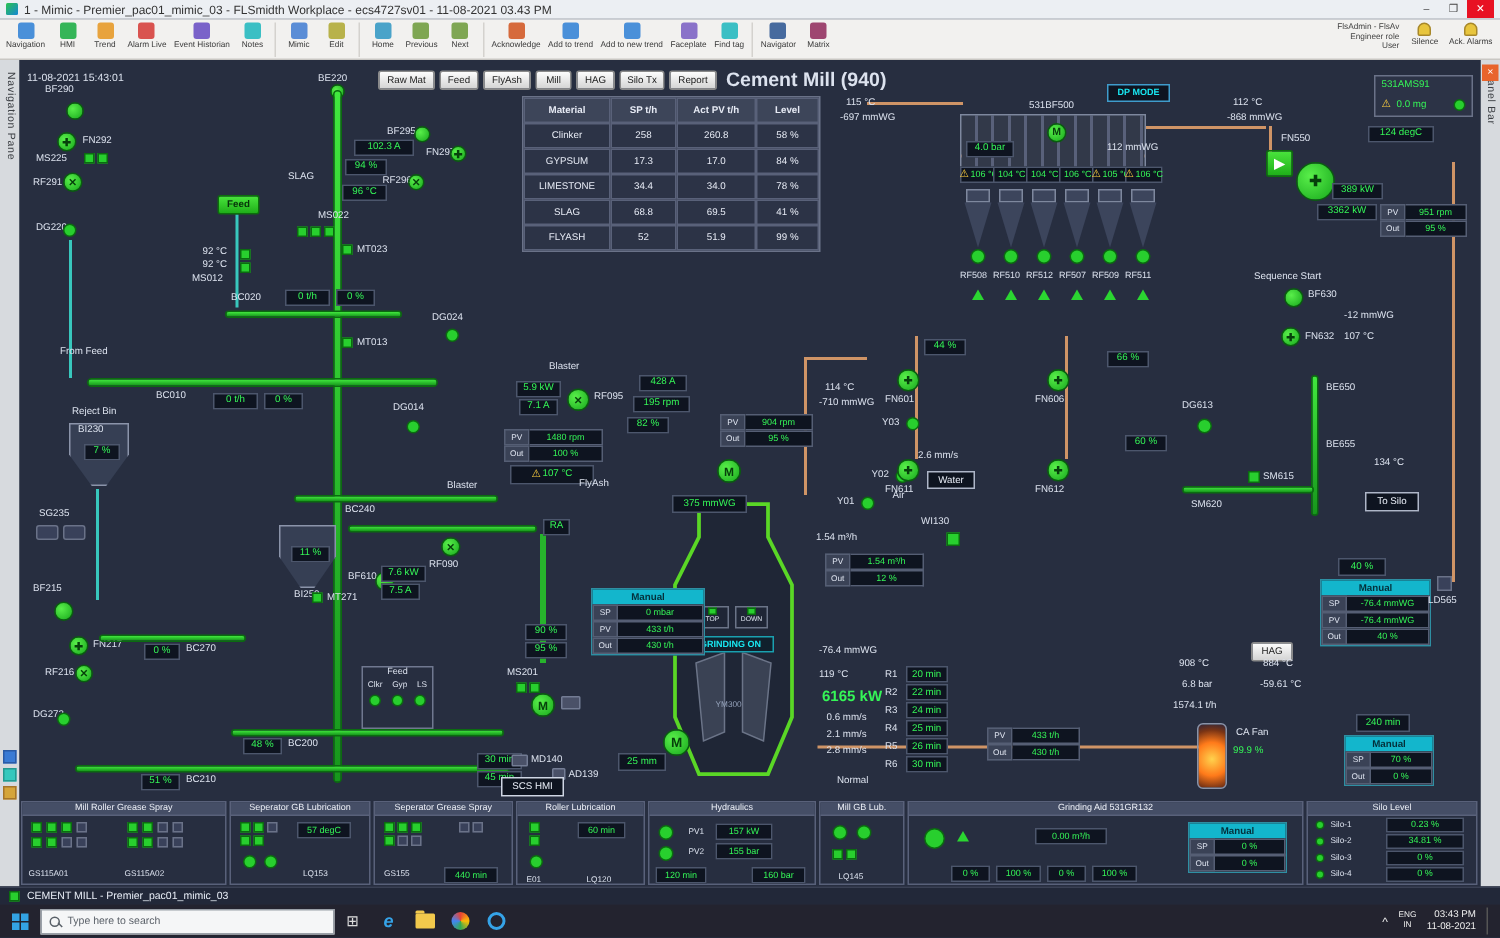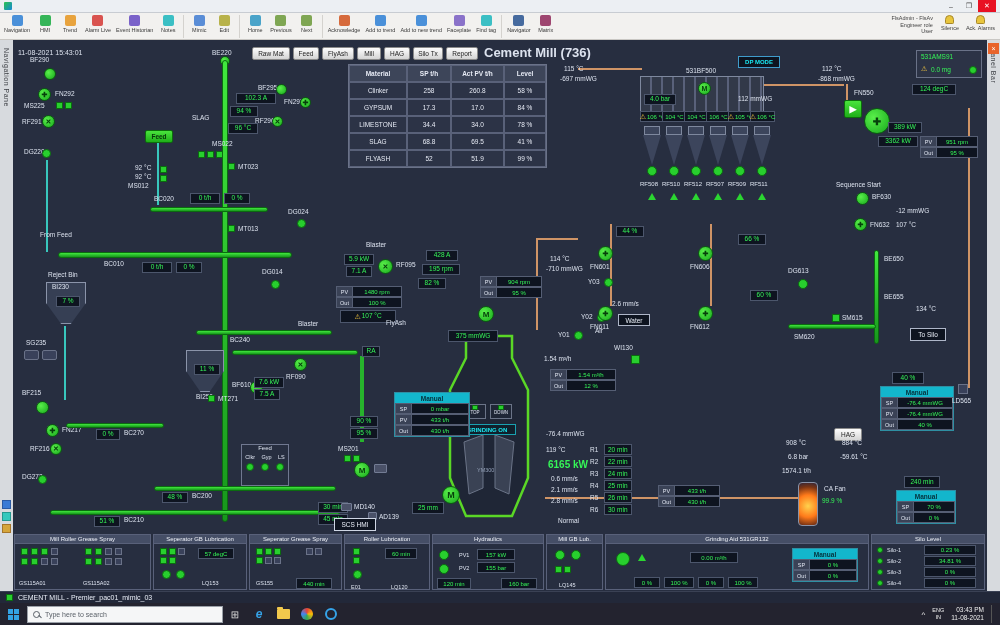--- a/index.html
+++ b/index.html
@@ -84,20 +84,21 @@
 .folder::before{content:"";position:absolute;top:-2px;left:0;width:6px;height:2px;background:#f2c94c;border-radius:1px 1px 0 0}
 .millsvg{position:absolute}
 .vessel{position:absolute;border:1px solid #8a93a8;border-radius:4px;background:radial-gradient(circle at 50% 55%,#ffd24d 0%,#ff7a1a 45%,#7a3414 78%,#30263a 100%)}
 .cam{position:absolute;background:#4a5168;border:1px solid #737c94;border-radius:1px}
 </style>
 </head>
 <body>
 
 <div class="abs titlebar" style="left:0;top:0;width:1000px;height:13px">
   <span class="appicon"></span>
+  <span>1 - Mimic - Premier_pac01_mimic_03 - FLSmidth Workplace - ecs4727sv01 - 11-08-2021 03.43 PM</span>
   <span class="wbtns">
     <span class="wbtn">–</span>
     <span class="wbtn">❐</span>
     <span class="wbtn wclose">✕</span>
   </span>
 </div>
 
 <div class="abs toolbar" style="left:0;top:13px;width:1000px">
   <div class="tbtn">
       <span class="tico" style="background:#4a90d9"></span>
@@ -219,21 +220,21 @@
 <div class="ln gn" style="left:360px;top:356px;width:4px;height:86px"></div>
 
 <div class="tag" style="left:18px;top:49px;font-size:7px">11-08-2021 15:43:01</div>
 <div class="btnm" style="left:252px;top:47px;width:38px;height:13px">Raw Mat</div>
 <div class="btnm" style="left:293px;top:47px;width:26px;height:13px">Feed</div>
 <div class="btnm" style="left:322px;top:47px;width:32px;height:13px">FlyAsh</div>
 <div class="btnm" style="left:357px;top:47px;width:24px;height:13px">Mill</div>
 <div class="btnm" style="left:384px;top:47px;width:26px;height:13px">HAG</div>
 <div class="btnm" style="left:413px;top:47px;width:30px;height:13px">Silo Tx</div>
 <div class="btnm" style="left:446px;top:47px;width:32px;height:13px">Report</div>
-<div class="tag" style="left:484px;top:46px;font-size:13px;font-weight:bold">Cement Mill (736)</div>
+<div class="tag" style="left:484px;top:46px;font-size:13px;font-weight:bold">Cement Mill (940)</div>
 
 <div class="mtable" style="left:348px;top:64px;width:199px">
   <span class="mcell mhead">Material</span>
   <span class="mcell mhead">SP t/h</span>
   <span class="mcell mhead">Act PV t/h</span>
   <span class="mcell mhead">Level</span>
   <span class="mcell">Clinker</span>
     <span class="mcell">258</span>
     <span class="mcell">260.8</span>
     <span class="mcell">58 %</span>

